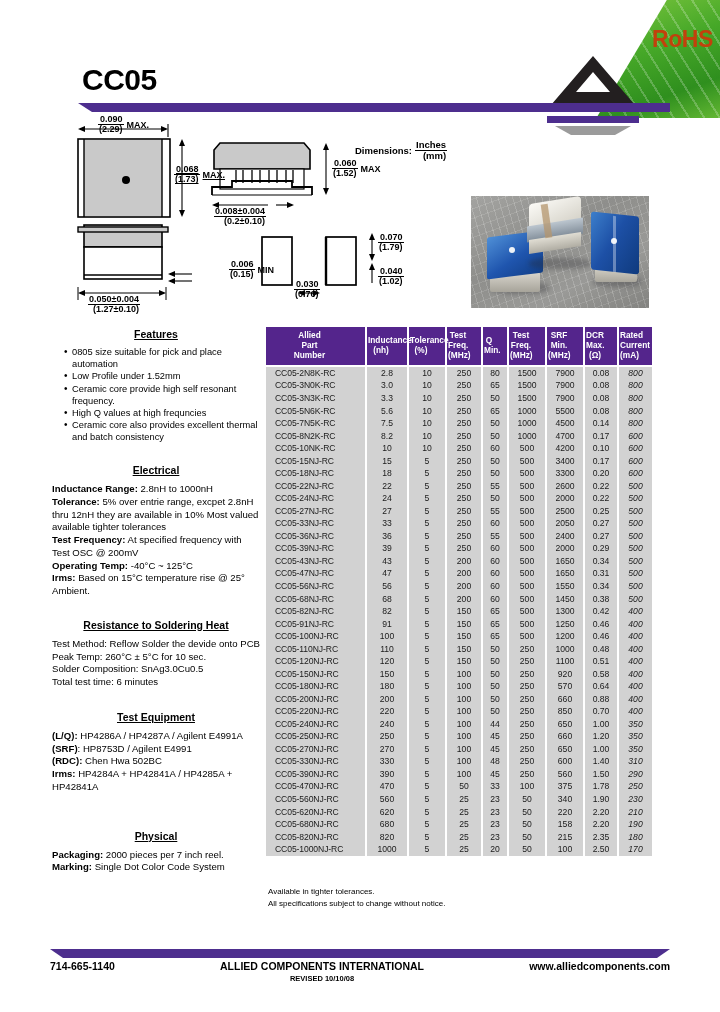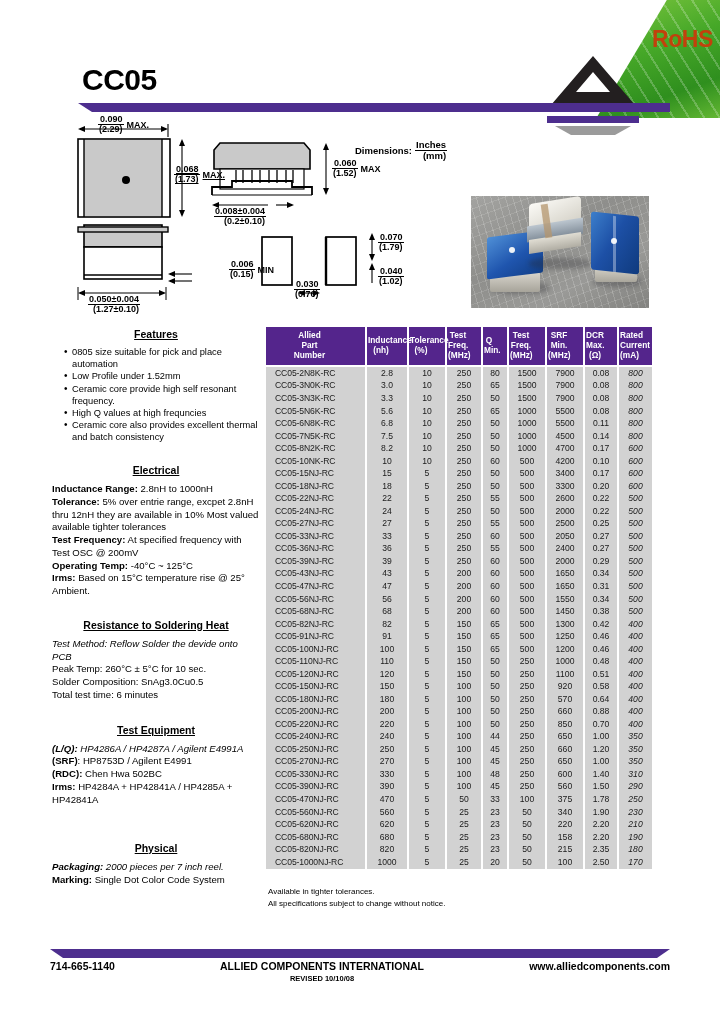--- a/index.html
+++ b/index.html
@@ -95,21 +95,21 @@
   .bullets{ margin:0; padding:0 0 0 12px; list-style:none; }
   .bullets li{
     font-size:9.3px; line-height:1.28; margin-bottom:0.5px;
     position:relative; padding-left:8px;
   }
   .bullets li:before{
     content:"\2022"; position:absolute; left:0; top:-1px; font-size:10px;
   }
   .pline{ font-size:9.6px; line-height:1.33; margin:0; }
   .pline b{ font-weight:bold; }
-  .blk{ margin-top:0;font-style:italic; }
+  .blk{ margin-top:0; }
 
   
   .table{
     position:absolute; left:266px; top:327px; width:386px;
     font-size:8.6px;
   }
   table{ border-collapse:collapse; width:100%; table-layout:fixed; }
   thead th{
     background:#54258c; color:#ffffff; font-weight:bold;
     font-size:8.3px; line-height:1.18; text-align:center;
@@ -442,31 +442,20 @@
           <td>5.6</td>
           <td>10</td>
           <td>250</td>
           <td>65</td>
           <td>1000</td>
           <td>5500</td>
           <td>0.08</td>
           <td>800</td>
         </tr>
         <tr>
-          <td class="pn">CC05-6N8K-RC</td>
-          <td>6.8</td>
-          <td>10</td>
-          <td>250</td>
-          <td>50</td>
-          <td>1000</td>
-          <td>5500</td>
-          <td>0.11</td>
-          <td>800</td>
-        </tr>
-        <tr>
           <td class="pn">CC05-7N5K-RC</td>
           <td>7.5</td>
           <td>10</td>
           <td>250</td>
           <td>50</td>
           <td>1000</td>
           <td>4500</td>
           <td>0.14</td>
           <td>800</td>
         </tr>

